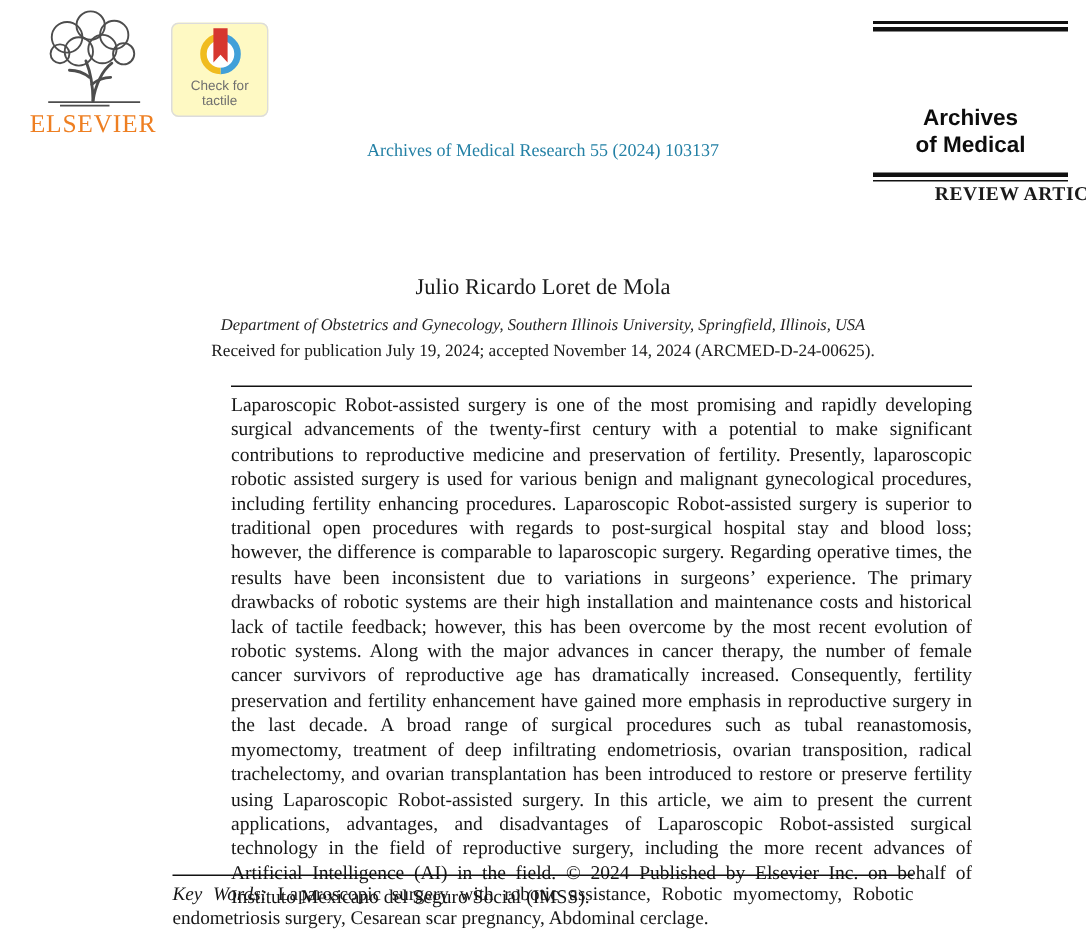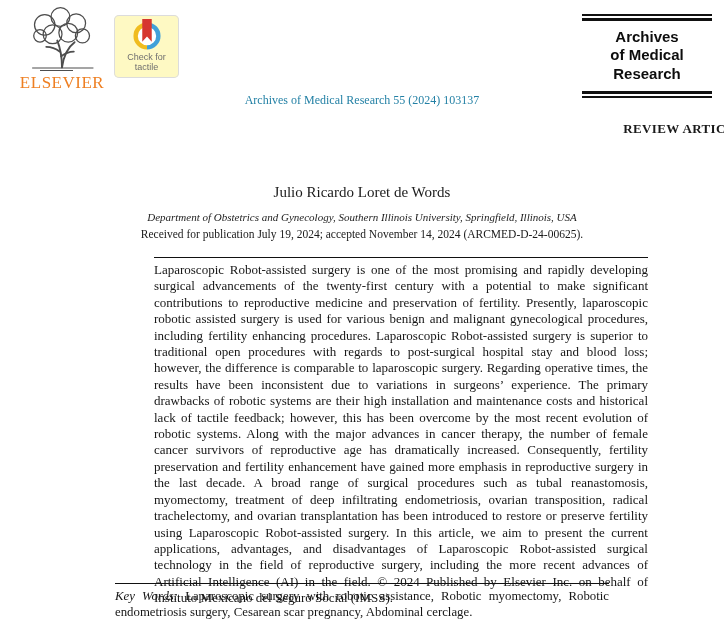--- a/index.html
+++ b/index.html
@@ -63,20 +63,21 @@
   .rule-thick { height: 3px;  background: #111; margin-top: 2px; }
   .rule-thick-b { height: 3px; background: #111; }
   .rule-thin-b  { height: 1.5px; background: #111; margin-top: 2px; }
   .masthead-text {
     font-family: "Liberation Sans", sans-serif;
     font-weight: bold;
     font-size: 15px;
     line-height: 18.5px;
     color: #0d0d0d;
     padding: 7px 0 8px 0;
+    margin-top: 42px;
   }
 
   
   .citation {
     position: absolute;
     left: 0; top: 93px; width: 100%;
     text-align: center;
     font-size: 12px;
     color: var(--citation-link, #2380a5);
     cursor: pointer;
@@ -194,32 +195,31 @@
       <div>tactile</div>
     </div>
   </div>
 
   <div class="masthead">
     <div class="rule-thin"></div>
     <div class="rule-thick"></div>
     <div class="masthead-text">
       <div>Archives</div>
       <div>of Medical</div>
-      <div>Research</div>
     </div>
     <div class="rule-thick-b"></div>
     <div class="rule-thin-b"></div>
   </div>
 
   <div class="citation">Archives of Medical Research 55 (2024) 103137</div>
 
   <div class="section-label">REVIEW ARTICLE</div>
 
 
-  <div class="author-line">Julio Ricardo Loret de Words</div>
+  <div class="author-line">Julio Ricardo Loret de Mola</div>
 
   <div class="affiliation-line">Department of Obstetrics and Gynecology, Southern Illinois University, Springfield, Illinois, USA</div>
 
   <div class="received-line">Received for publication July 19, 2024; accepted November 14, 2024 (ARCMED-D-24-00625).</div>
 
   <div class="abstract-block">
     <p class="abstract-text">Laparoscopic Robot-assisted surgery is one of the most promising and rapidly developing surgical advancements of the twenty-first century with a potential to make significant contributions to reproductive medicine and preservation of fertility. Presently, laparoscopic robotic assisted surgery is used for various benign and malignant gynecological procedures, including fertility enhancing procedures. Laparoscopic Robot-assisted surgery is superior to traditional open procedures with regards to post-surgical hospital stay and blood loss; however, the difference is comparable to laparoscopic surgery. Regarding operative times, the results have been inconsistent due to variations in surgeons’ experience. The primary drawbacks of robotic systems are their high installation and maintenance costs and historical lack of tactile feedback; however, this has been overcome by the most recent evolution of robotic systems. Along with the major advances in cancer therapy, the number of female cancer survivors of reproductive age has dramatically increased. Consequently, fertility preservation and fertility enhancement have gained more emphasis in reproductive surgery in the last decade. A broad range of surgical procedures such as tubal reanastomosis, myomectomy, treatment of deep infiltrating endometriosis, ovarian transposition, radical trachelectomy, and ovarian transplantation has been introduced to restore or preserve fertility using Laparoscopic Robot-assisted surgery. In this article, we aim to present the current applications, advantages, and disadvantages of Laparoscopic Robot-assisted surgical technology in the field of reproductive surgery, including the more recent advances of Artificial Intelligence (AI) in the field. © 2024 Published by Elsevier Inc. on behalf of Instituto Mexicano del Seguro Social (IMSS).</p>
   </div>
 
   <div class="keywords-block">

